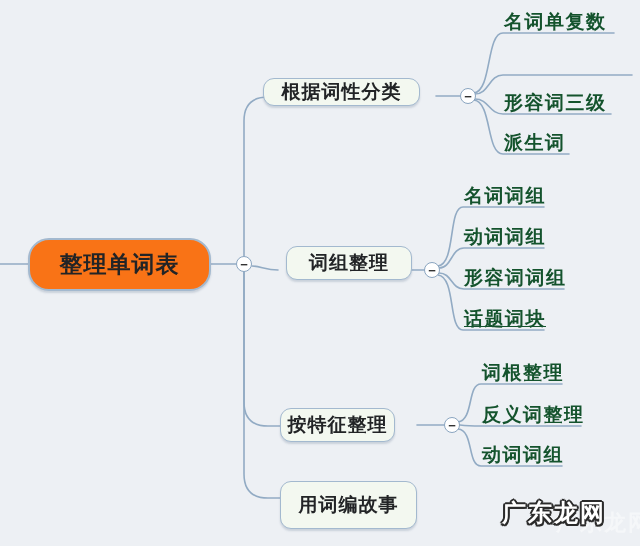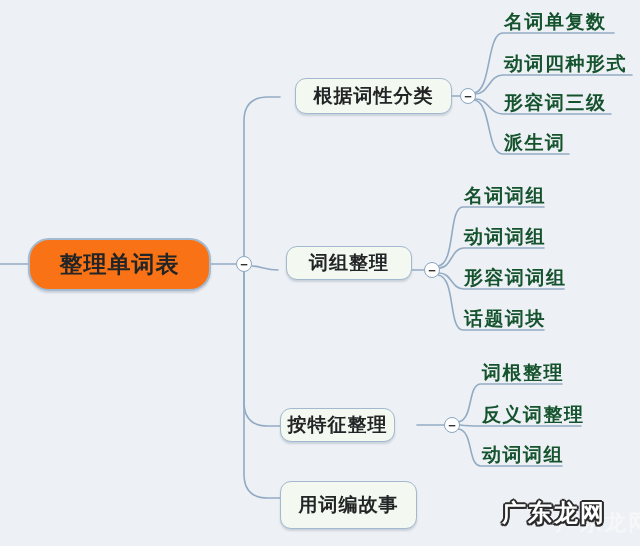--- a/index.html
+++ b/index.html
@@ -21,21 +21,21 @@
     border:1.5px solid #a3b9cf;
     border-radius:11px;
     box-shadow:0 2px 2px rgba(110,130,155,0.28);
   }
   .root{
     left:28px;top:238px;width:183px;height:53px;
     background:#f97316;border-width:2px;border-radius:21px;
     font-size:23px;letter-spacing:1px;
   }
   .branch{background:#f3f8f0;font-size:19px;letter-spacing:1px;}
-  .b1{left:295px;top:78px;width:157px;height:36px;}
+  .b1{left:263px;top:78px;width:157px;height:28px;align-items:flex-end;}
   .b2{left:278px;top:246px;width:126px;height:34px;margin-left:8px;}
   .b3{left:280px;top:408px;width:115px;height:34px;}
   .b4{left:280px;top:481px;width:137px;height:48px;}
 
   .collapse{
     position:absolute;width:16px;height:16px;
     background:#ffffff;border:1.3px solid #8aa5c0;border-radius:50%;
     box-sizing:border-box;
     display:flex;align-items:center;justify-content:center;
     font-size:13px;line-height:1;font-weight:700;color:#333;
@@ -46,21 +46,21 @@
   .c-b2{left:424px;top:262px;}
   .c-b3{left:444px;top:417px;}
 
   .leaf{
     position:absolute;
     font-size:19px;font-weight:700;color:#14532d;
     letter-spacing:1.5px;line-height:22px;white-space:nowrap;
   }
   .g1{left:504px;} .g2{left:464px;} .g3{left:482px;}
   .g1.l1{top:11px;} .g1.l2{top:53px;} .g1.l3{top:92px;} .g1.l4{top:132px;}
-  .g2.l1{top:185px;} .g2.l2{top:226px;} .g2.l3{top:267px;} .g2.l4{top:308px;}
+  .g2.l1{top:185px;} .g2.l2{top:226px;} .g2.l3{top:267px;} .g2.l4{top:308px;text-decoration:underline;}
   .g3.l1{top:362px;} .g3.l2{top:404px;} .g3.l3{top:444px;}
 
   .watermark{
     position:absolute;left:502px;top:497px;
     font-size:24px;font-weight:700;letter-spacing:2px;
     color:#ffffff;white-space:nowrap;
     text-shadow:
       -2px 0 0 #2b2b2b, 2px 0 0 #2b2b2b, 0 -2px 0 #2b2b2b, 0 2px 0 #2b2b2b,
       -1.5px -1.5px 0 #2b2b2b, 1.5px -1.5px 0 #2b2b2b,
       -1.5px 1.5px 0 #2b2b2b, 1.5px 1.5px 0 #2b2b2b;
@@ -124,21 +124,20 @@
     <span>−</span>
   </div>
   <div class="collapse c-b2">
     <span>−</span>
   </div>
   <div class="collapse c-b3">
     <span>−</span>
   </div>
 
   <div class="leaf g1 l1">名词单复数</div>
-  <div class="leaf g1 l2">动词四种形式</div>
   <div class="leaf g1 l3">形容词三级</div>
   <div class="leaf g1 l4">派生词</div>
 
   <div class="leaf g2 l1">名词词组</div>
   <div class="leaf g2 l2">动词词组</div>
   <div class="leaf g2 l3">形容词词组</div>
   <div class="leaf g2 l4">话题词块</div>
 
   <div class="leaf g3 l1">词根整理</div>
   <div class="leaf g3 l2">反义词整理</div>

